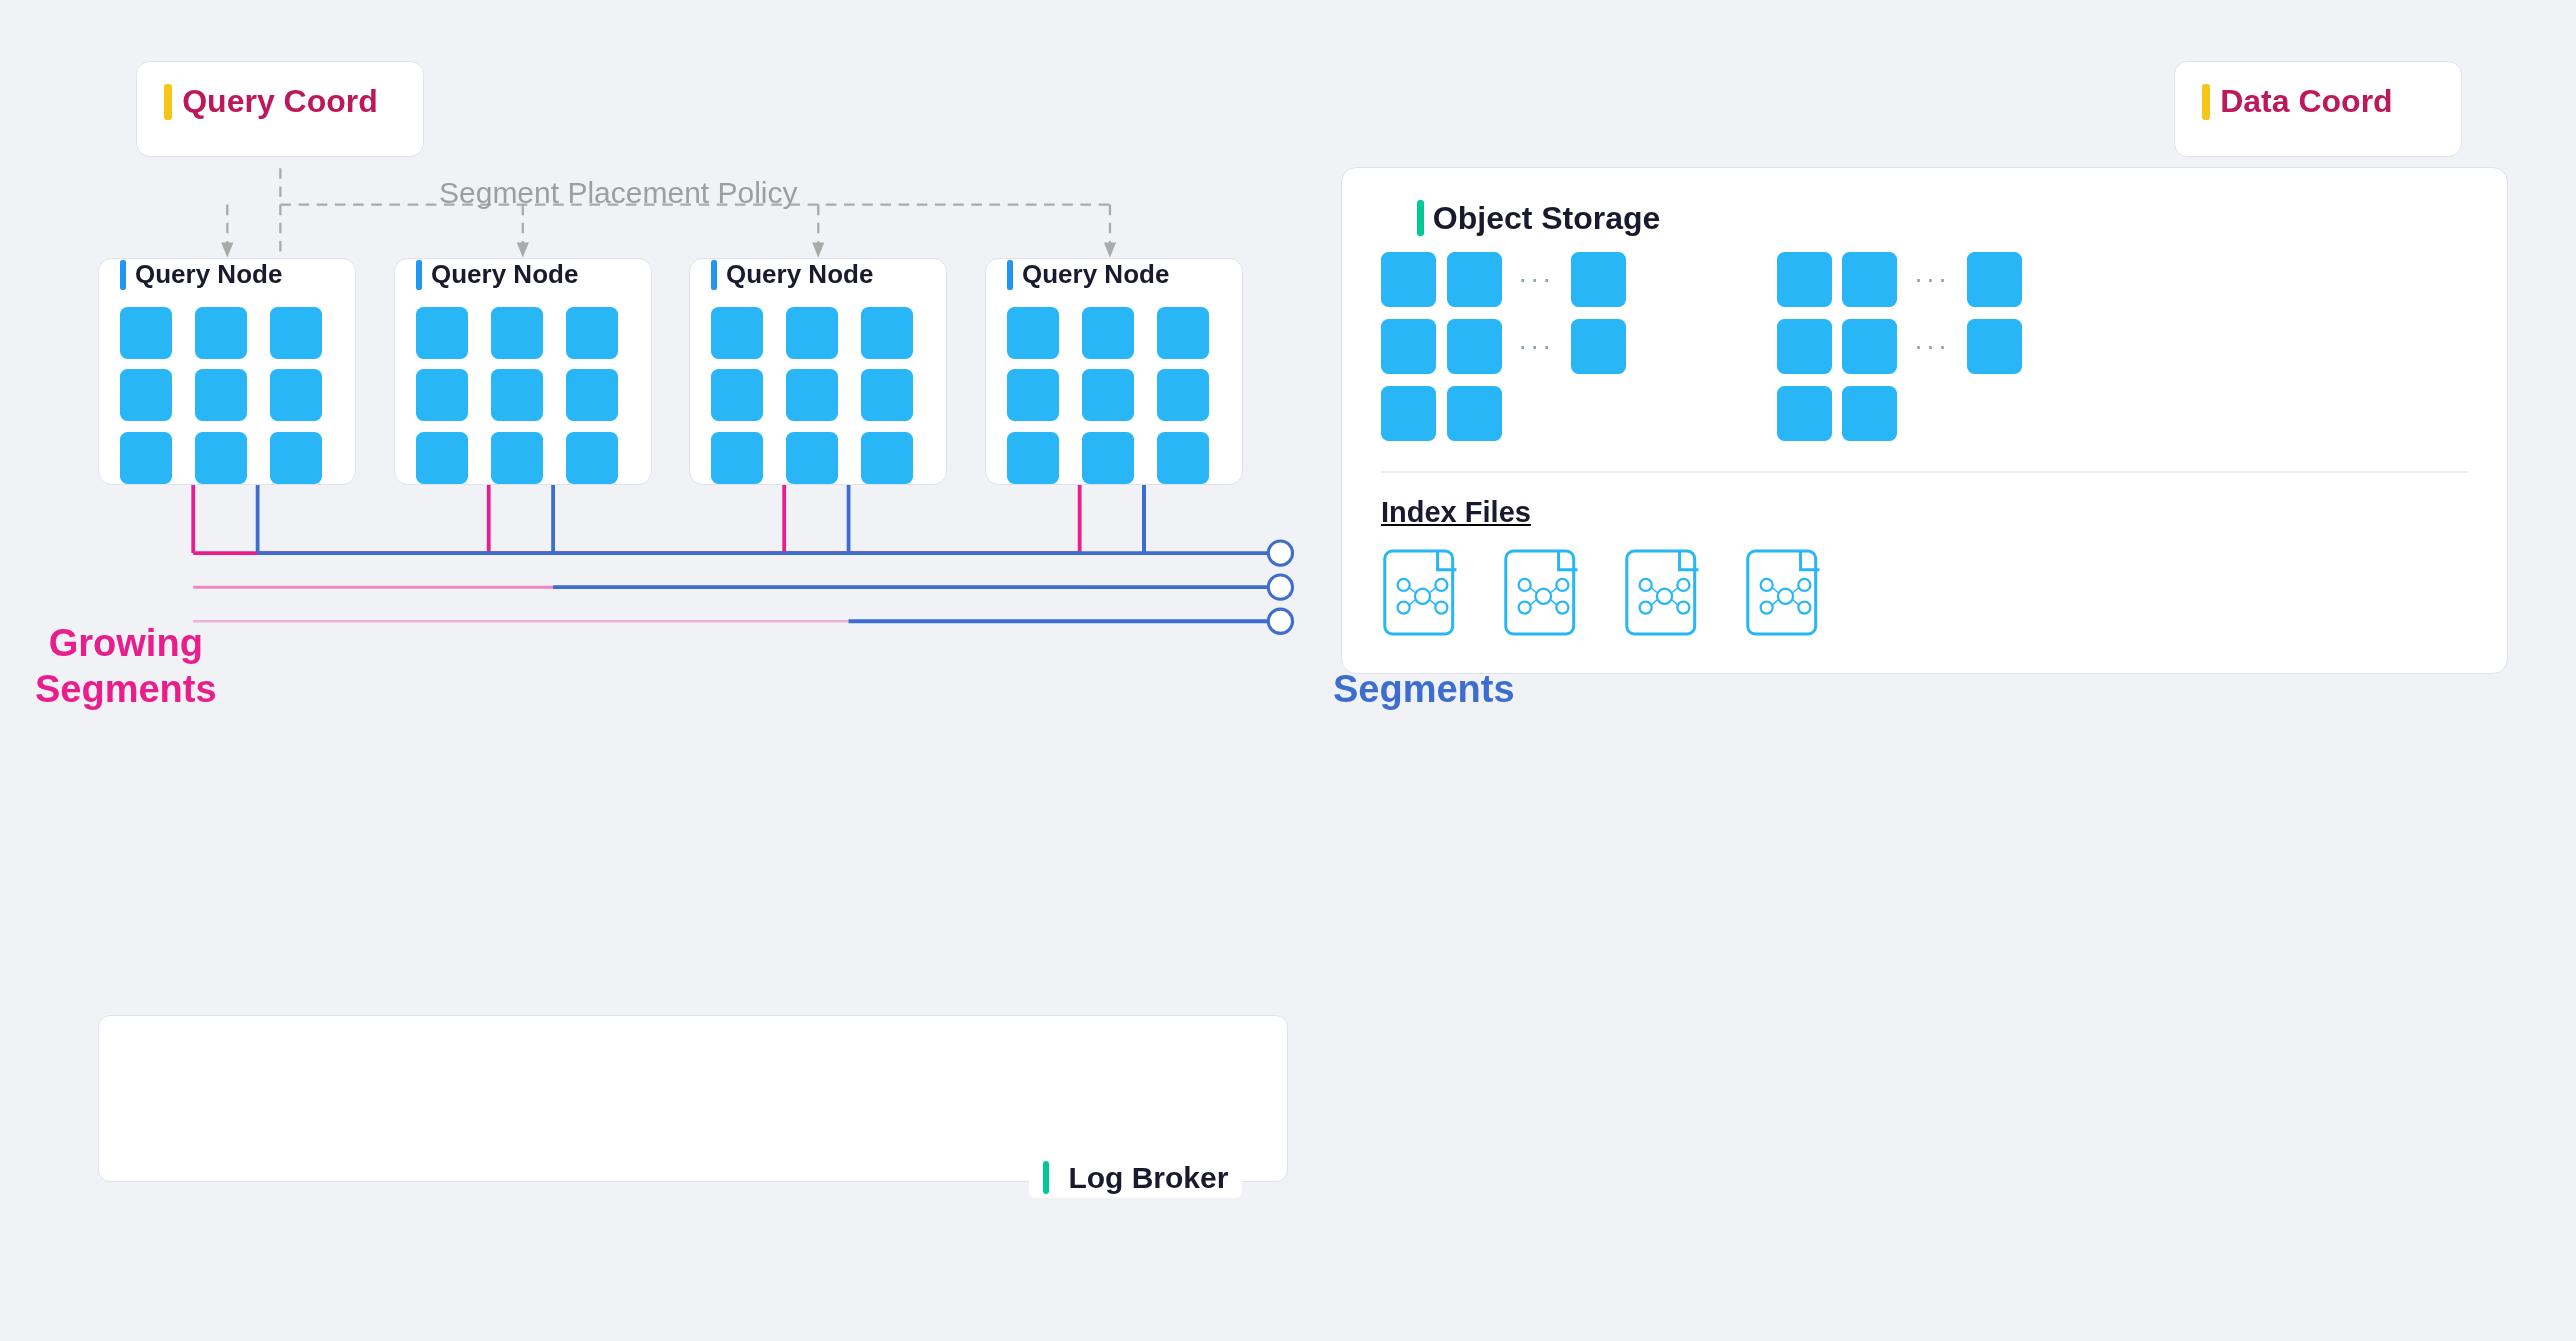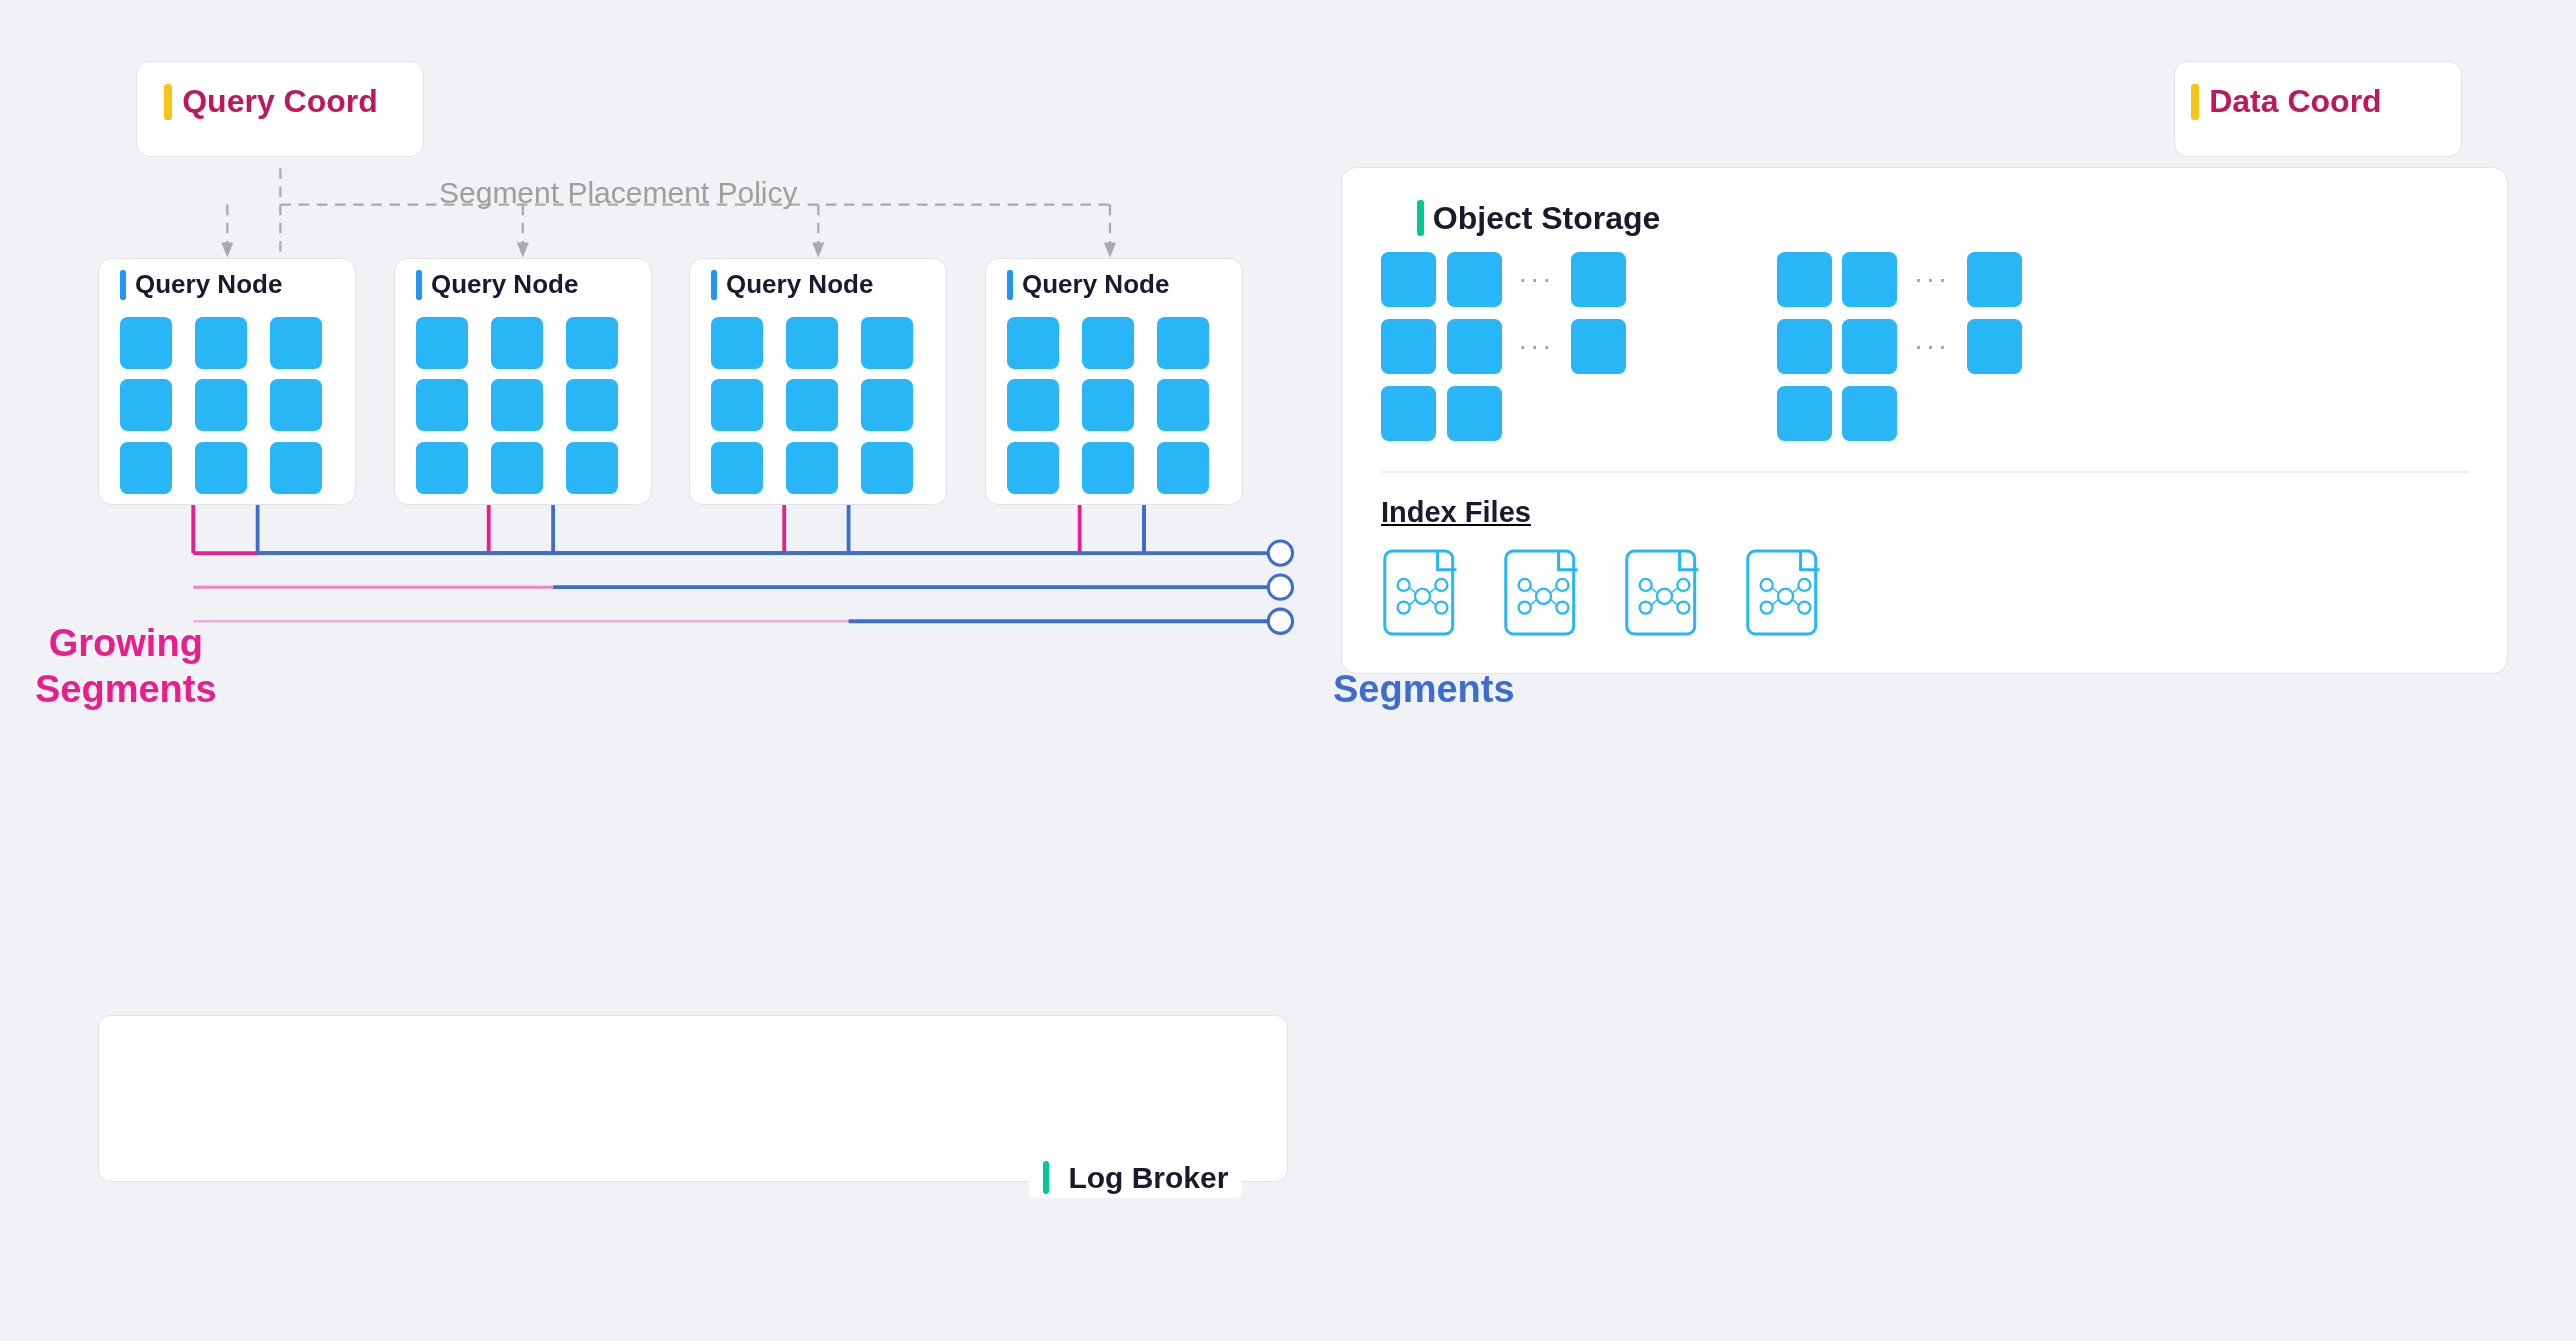--- a/index.html
+++ b/index.html
@@ -49,21 +49,21 @@
     .query-coord {
       top: 61px;
       left: 136px;
       width: 288px;
       padding: 21px 27px;
     }
 
     
     .query-node-box {
       top: 258px;
-      padding: 10px 21px;
+      padding: 0 21px;
       width: 258px;
       text-align: right;
     }
 
     .qn1 { left: 98px; }
     .qn2 { left: 394px; }
     .qn3 { left: 689px; }
     .qn4 { left: 985px; }
 
     .query-node-title {
@@ -345,21 +345,21 @@
     Sealed<br>Segments
   </div>
 
   <div class="box" style="position:absolute; bottom:159px; left:98px; width:1190px; height:167px; border:1.5px solid #dde3ed; background:white; border-radius:12px;">
     <div style="position:absolute; bottom:-16.7px; right:45px; display:flex; align-items:center; gap:19px; font-size:30px; font-weight:700; color:#1a1a2e; background:white; padding:3px 13.6px; border-radius:6px;">
       <div style="width:6.8px; height:33px; border-radius:3px; background:#00c896;"></div>
       <span>Log Broker</span>
     </div>
   </div>
 
-  <div class="box" style="position:absolute; top:61px; right:114px; width:288px; padding:21px 16px;">
+  <div class="box" style="position:absolute; top:61px; right:114px; width:288px; padding:21px 27px;">
     <div class="box-title">
       <div class="title-bar yellow-bar"></div>
       <span>Data Coord</span>
     </div>
   </div>
 
   <div class="box" style="position:absolute; top:167px; right:68px; width:1167px; padding:32px 39px; border-radius:15px;">
 
     <div class="storage-title">
       <div style="width:6.8px; height:36px; border-radius:3px; background:#00c896;"></div>

